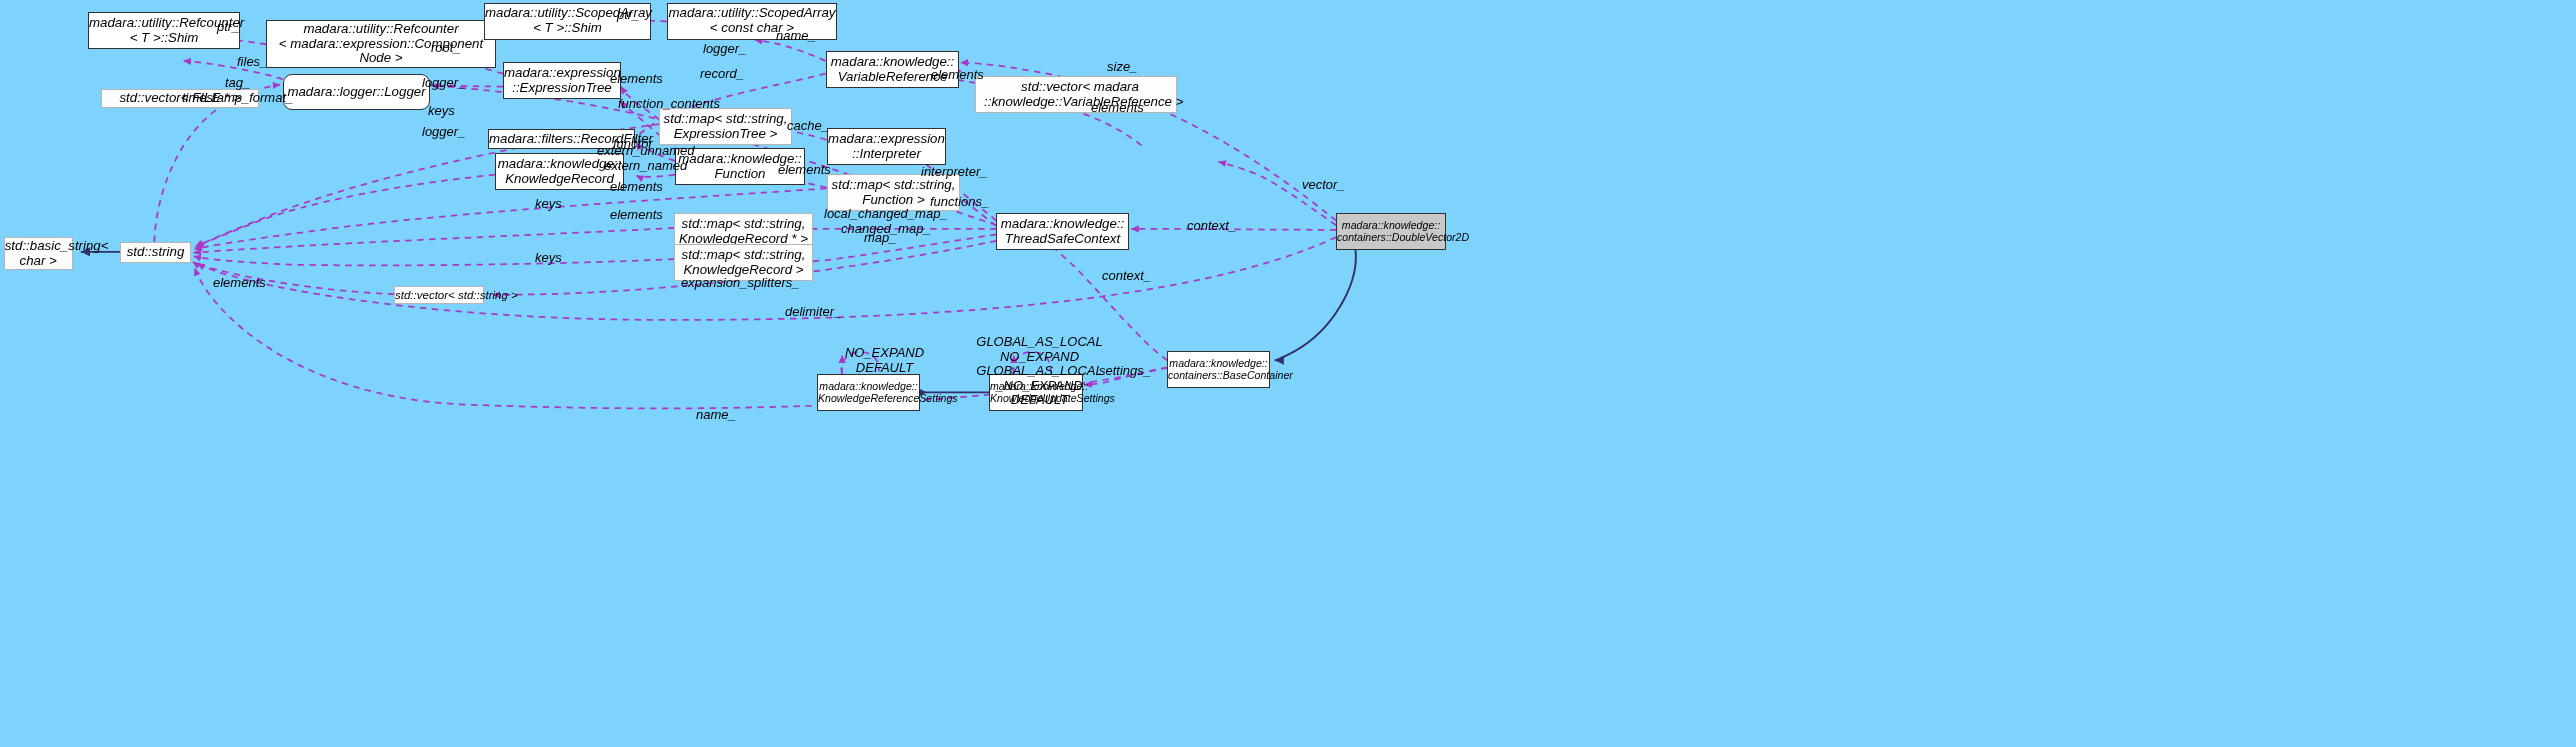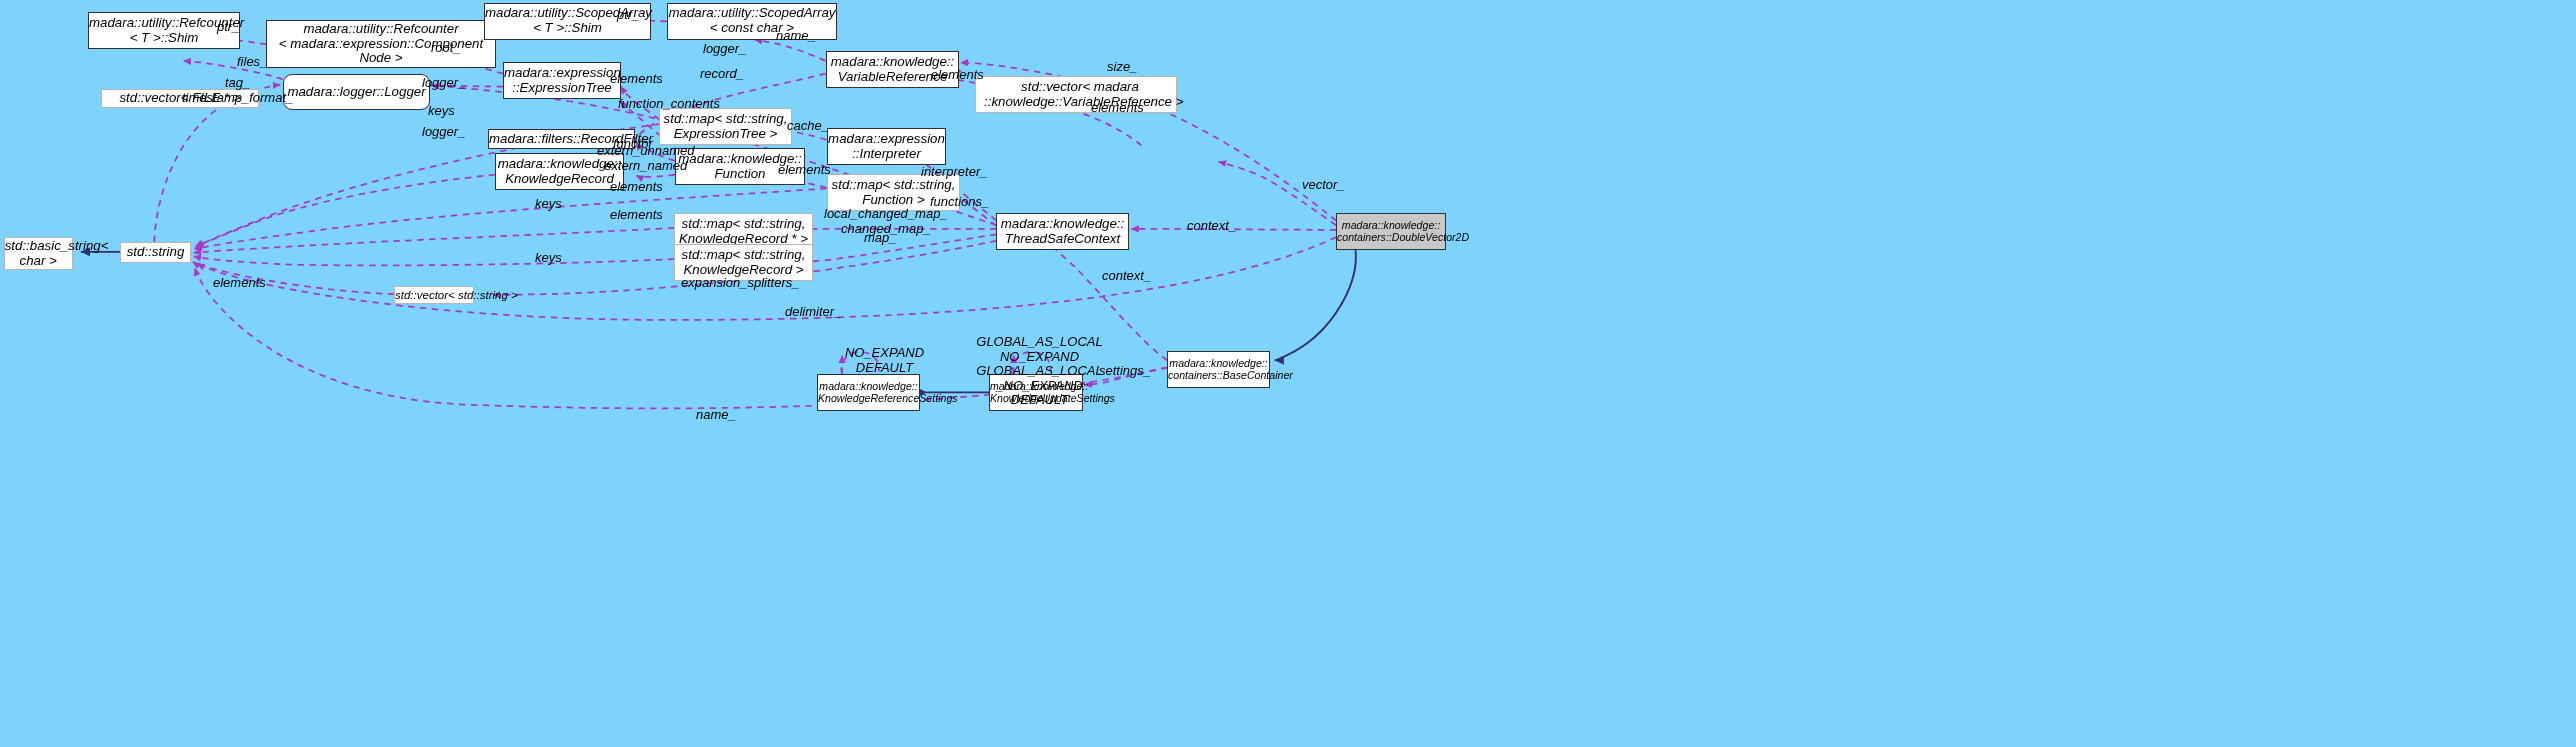--- a/index.html
+++ b/index.html
@@ -252,21 +252,21 @@
     <span class="node-text">madara::knowledge::
 ThreadSafeContext</span>
   </div>
   <div class="node ext" style="left:3.7px;top:237px;width:69px;height:33px;">
     <span class="node-text">std::basic_string&lt;
 char &gt;</span>
   </div>
   <div class="node ext" style="left:120px;top:242px;width:71px;height:21px;">
     <span class="node-text">std::string</span>
   </div>
-  <div class="node ext" style="left:394px;top:286px;width:80px;height:18.4px;font-size:11.5px;">
+  <div class="node ext" style="left:394px;top:286px;width:90px;height:18.4px;font-size:11.5px;">
     <span class="node-text">std::vector&lt; std::string &gt;</span>
   </div>
   <div class="node cls" style="left:817px;top:374px;width:103px;height:37px;font-size:10.6px;">
     <span class="node-text">madara::knowledge::
 KnowledgeReferenceSettings</span>
   </div>
   <div class="node cls" style="left:989px;top:374px;width:94px;height:37px;font-size:10.6px;">
     <span class="node-text">madara::knowledge::
 KnowledgeUpdateSettings</span>
   </div>

